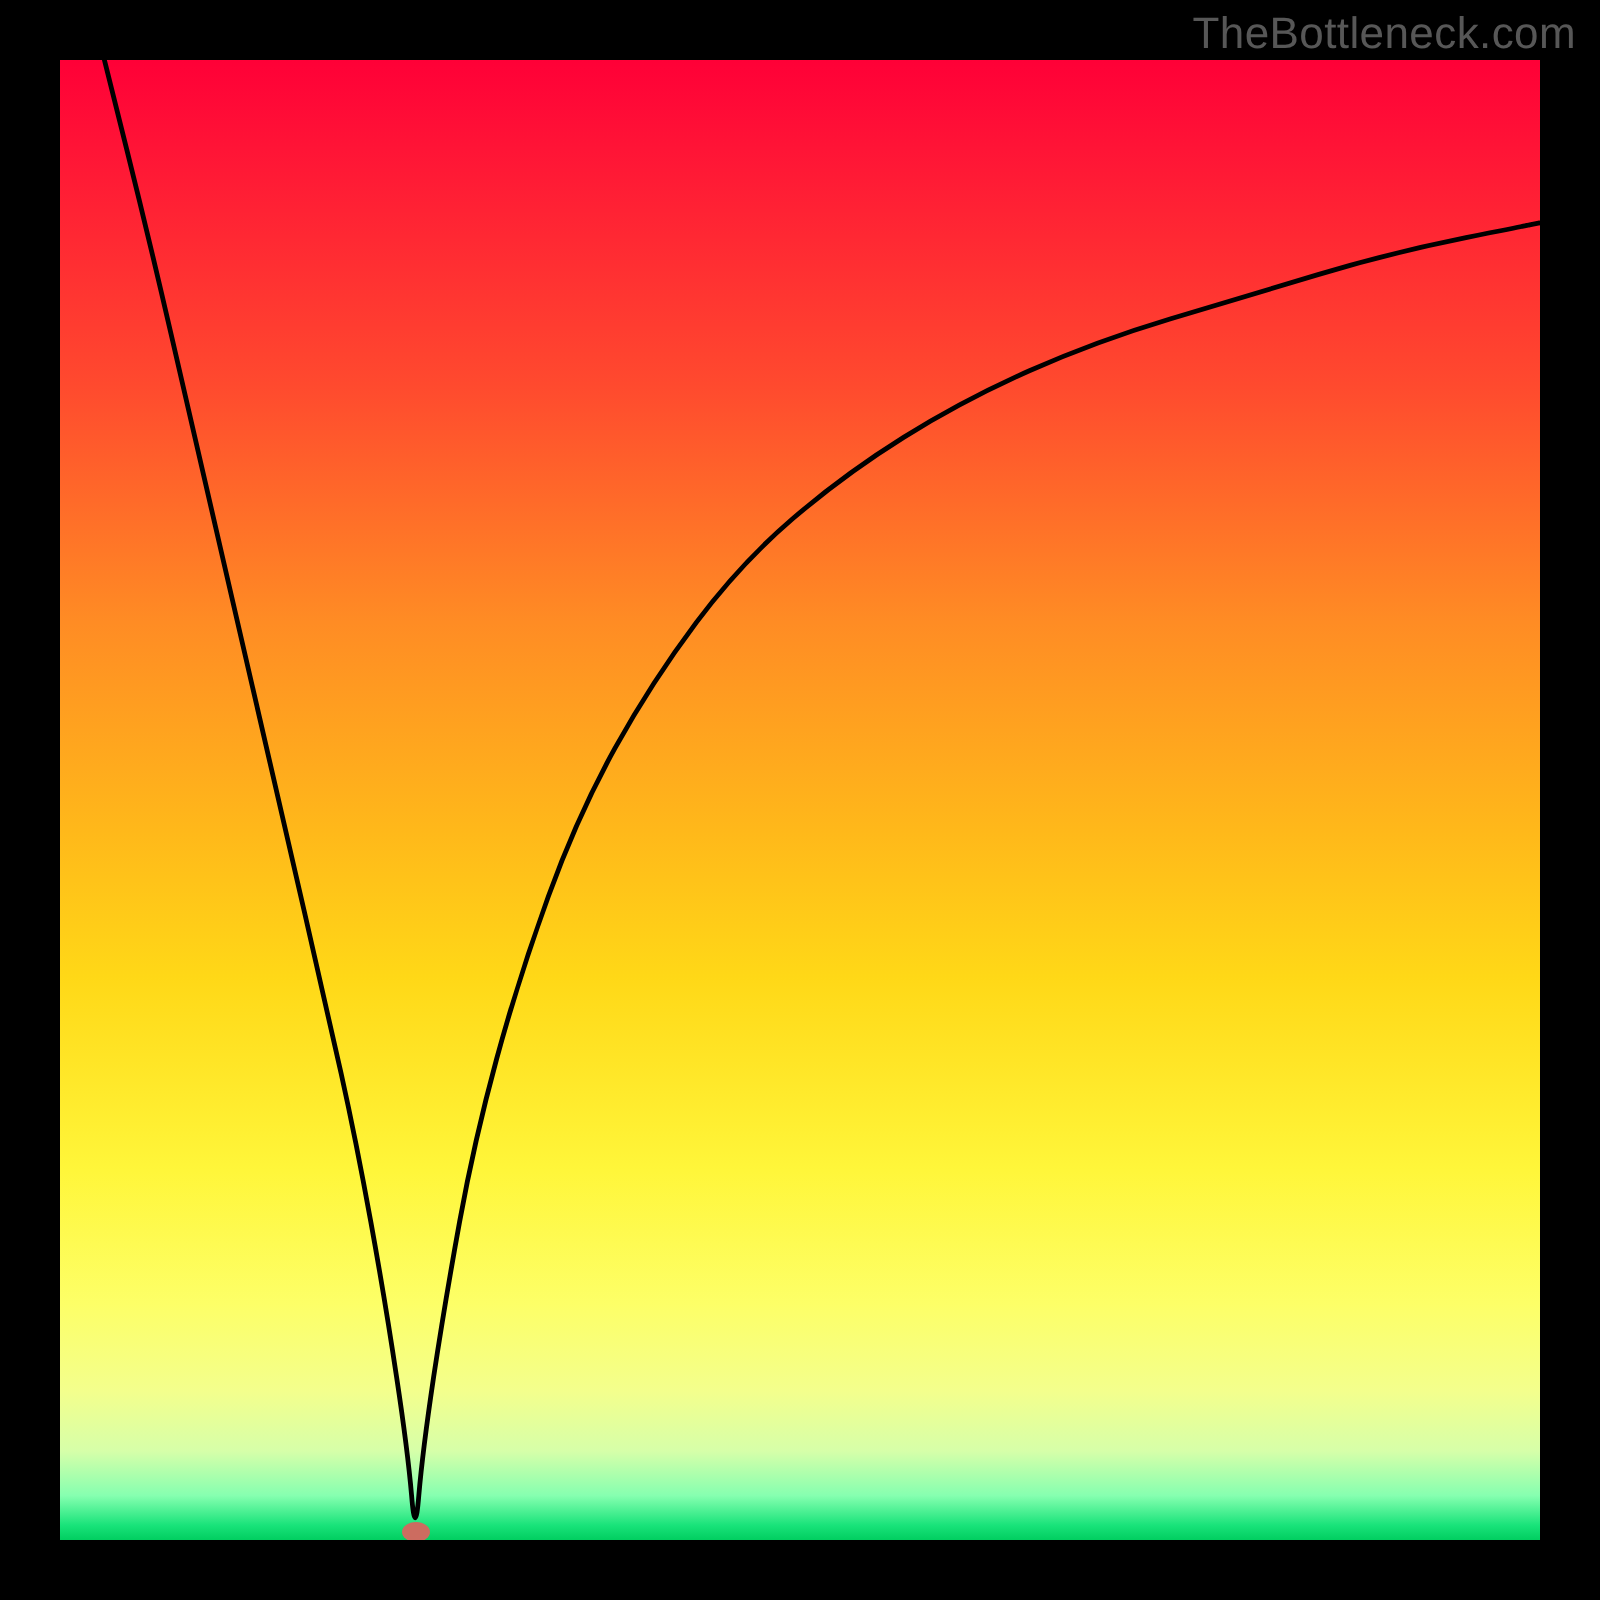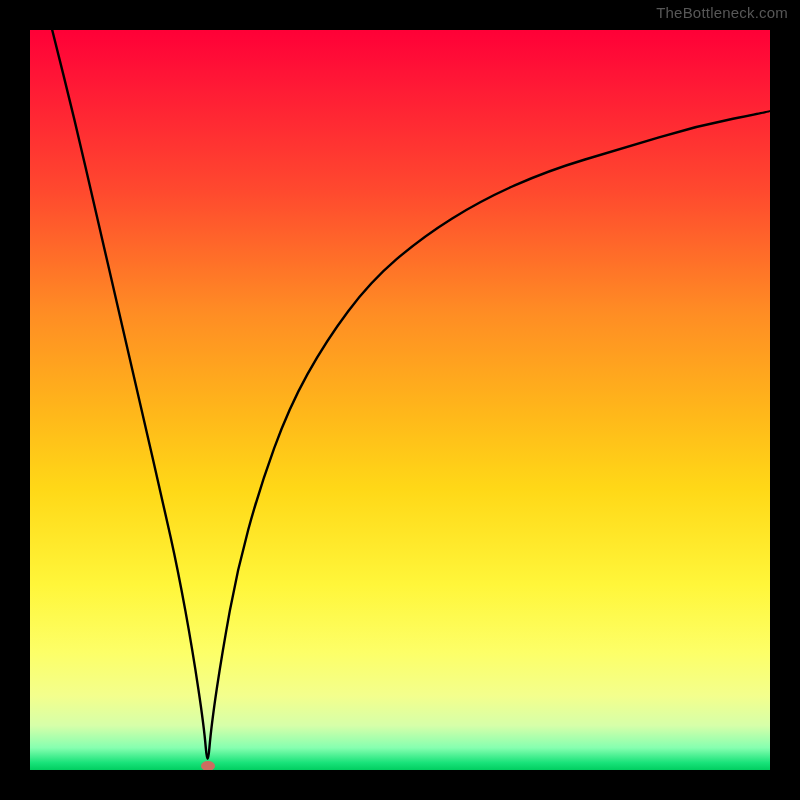--- a/index.html
+++ b/index.html
@@ -14,21 +14,21 @@
     position: relative;
     width: 800px;
     height: 800px;
     background: #000;
   }
   .watermark {
     position: absolute;
     top: 4px;
     right: 12px;
     color: #575757;
-    font-size: 15px;
+    font-size: 22px;
     font-weight: 500;
     letter-spacing: 0.2px;
     z-index: 10;
   }
   .plot-area {
     position: absolute;
     left: 30px;
     top: 30px;
     width: 740px;
     height: 740px;

